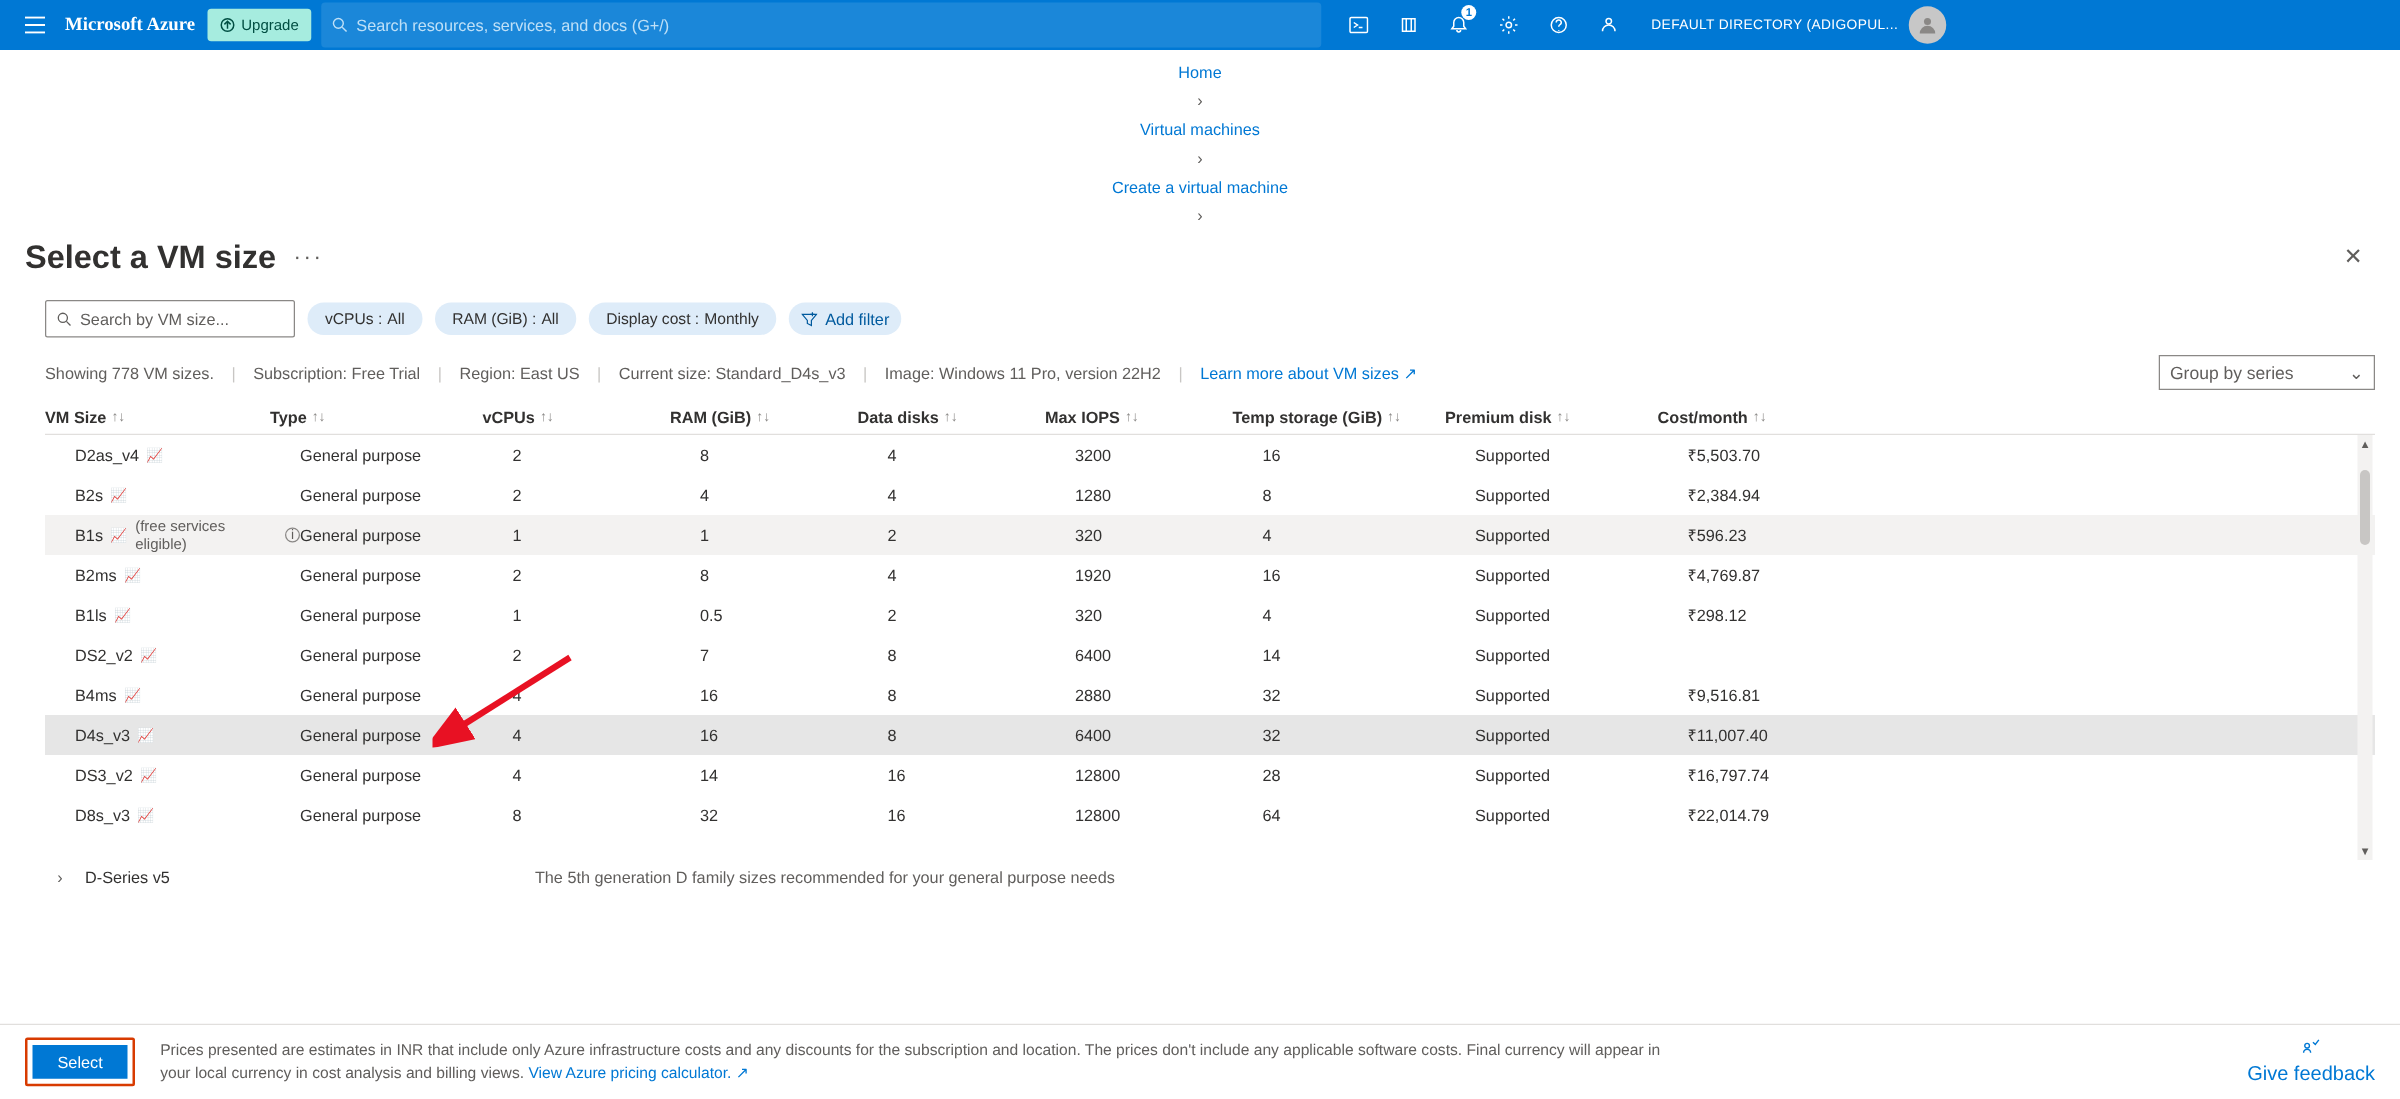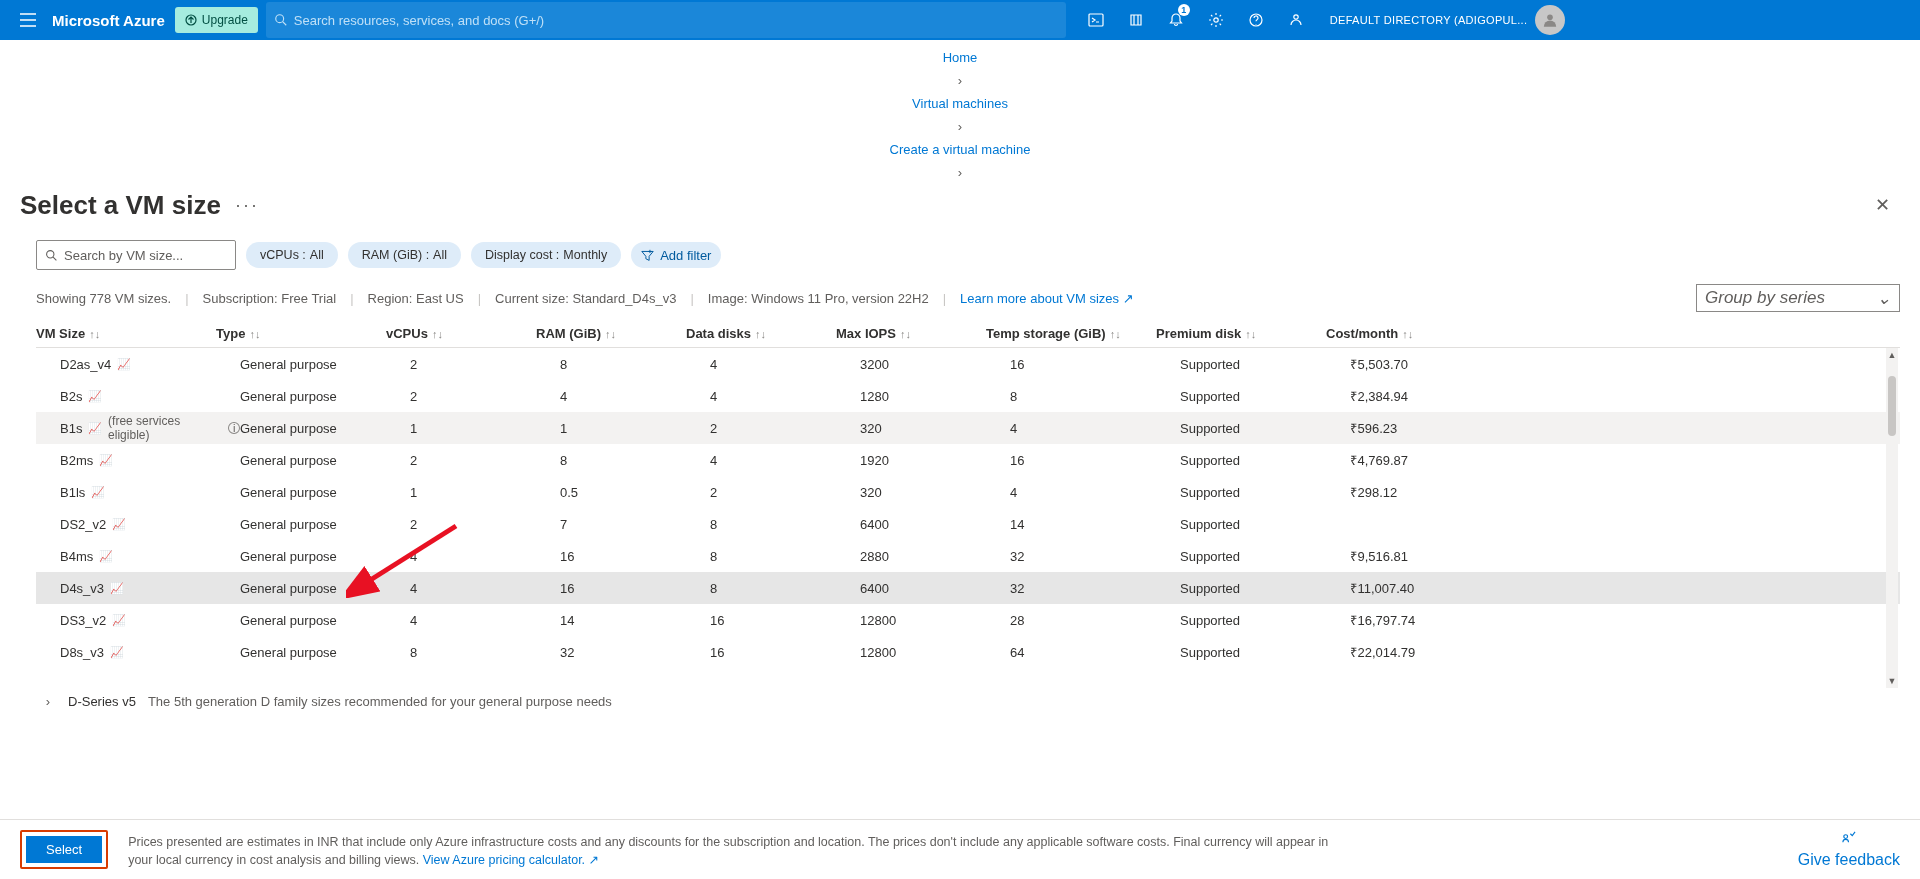--- a/index.html
+++ b/index.html
@@ -2,21 +2,21 @@
 <html><head>
 <meta charset="utf-8">
 <style>
   * { box-sizing: border-box; margin: 0; padding: 0; font-family: "Segoe UI", Arial, sans-serif; }
   html, body { width: 100%; height: 100%; background: #fff; color: #323130; font-size: 13px; }
   body { display: flex; flex-direction: column; }
 
   
   .topbar { background: #0078d4; height: 40px; display: flex; align-items: center; color: #fff; padding: 0 8px; }
   .hamburger { width: 40px; height: 40px; display:flex; align-items:center; justify-content:center; cursor:pointer; }
-  .brand { font-weight: 600; font-size: 15px; margin: 0 10px 0 4px; }
+  .brand { font-weight: 600; font-size: 15px; margin: 0 10px 0 4px; font-family: Liberation Serif, serif; }
   .upgrade-pill { background: #a6ecdf; color: #004e42; padding: 2px 10px; border-radius: 3px; font-size: 12px; display:flex; align-items:center; gap:5px; height:26px; margin-right:8px; cursor:pointer;text-align:right;}
   .searchbox { flex: 1; display:flex; align-items:center; background: #1b87d9; height: 36px; border-radius: 3px; padding: 0 8px; color: #bfe0f7; font-size: 13px; max-width: 800px; }
   .topbar-icons { display:flex; align-items:center; gap: 4px; margin-left: 12px; }
   .topbar-icon { width: 36px; height: 40px; display:flex; align-items:center; justify-content:center; cursor:pointer; position:relative; }
   .badge { position:absolute; top:4px; right:4px; background:#fff; color:#0078d4; font-size:9px; font-weight:600; border-radius:50%; width:12px; height:12px; display:flex; align-items:center; justify-content:center; }
   .tenant { font-size: 11px; letter-spacing: .3px; margin: 0 8px 0 16px; white-space:nowrap; }
   .avatar { width:30px; height:30px; border-radius:50%; background:#c7c7c7; display:flex; align-items:center; justify-content:center; margin-right:4px; }
 
   
   .breadcrumb { padding: 10px 20px 4px; font-size: 13px; display:flex; align-items:center; gap:8px; color:#605e5c;flex-direction:column; }
@@ -34,45 +34,45 @@
 
   .filter-row { display:flex; align-items:center; gap:10px; margin-bottom:14px; }
   .sz-search { width: 200px; height: 30px; border: 1px solid #8a8886; border-radius: 2px; display:flex; align-items:center; padding:0 8px; color:#605e5c; font-size:13px; background:#fff; }
   .pill { background:#deecf9; color:#323130; border-radius:14px; padding: 4px 14px; font-size:12.5px; display:flex; align-items:center; gap:4px; cursor:pointer; height:26px;justify-content:flex-end; }
   .pill b { font-weight:400; }
   .add-filter { display:flex; align-items:center; gap:6px; color:#005a9e; font-size:13px; cursor:pointer; padding:4px 10px; border-radius:14px; background:#deecf9; }
 
   .status-row { display:flex; align-items:center; gap:14px; font-size:13px; color:#605e5c; margin-bottom:8px; flex-wrap:wrap; }
   .status-row .sep { color:#c8c6c4; }
   .status-row a { color:#0078d4; text-decoration:none; }
-  .groupby { margin-left:auto; border:1px solid #8a8886; height:28px; width:204px; display:flex; align-items:center; padding:0 8px; justify-content:space-between; font-size:17px; cursor:pointer; background:#fff;font-style:italic; }
+  .groupby { margin-left:auto; border:1px solid #8a8886; height:28px; width:173px; display:flex; align-items:center; padding:0 8px; justify-content:space-between; font-size:14px; cursor:pointer; background:#fff; }
 
   
   .table-wrap { flex:1; overflow:hidden; position:relative; }
   .thead { display:grid; grid-template-columns: 180px 170px 150px 150px 150px 150px 170px 170px 1fr 14px; padding: 6px 0; border-bottom:1px solid #e1dfdd; font-size:13px; font-weight:600; }
   .th { display:flex; align-items:center; gap:4px; color:#323130; cursor:pointer; }
   .sort-ic { color:#8a8886; font-size:11px; }
   .tbody { position:relative; height: 340px; overflow: hidden; }
   .trow { display:grid; grid-template-columns: 180px 170px 150px 150px 150px 150px 170px 170px 1fr; align-items:center; height:32px; font-size:13px; border-bottom: none; padding-left: 24px; }
   .trow.selected { background:#e6e6e6; }
   .trow.highlight-top { background:#f3f2f1; }
   .name-cell { display:flex; align-items:center; gap:6px; color:#323130; }
   .trend { color:#0078d4; font-size:11px; }
   .free-note { color:#605e5c; font-size:12px; }
   .info-ic { color:#605e5c; font-size:11px; border:1px solid #8a8886; border-radius:50%; width:12px; height:12px; display:inline-flex; align-items:center; justify-content:center; }
   .series-row { display:flex; align-items:center; gap:12px; padding:6px 4px; font-size:13px; }
   .series-chev { color:#605e5c; cursor:pointer; width:16px; text-align:center; }
-  .series-desc { color:#605e5c; }
+  .series-desc { color:#605e5c; margin-left: 280px; }
 
   .scrollbar { position:absolute; right:2px; top:0; bottom:0; width:12px; background:#f3f2f1; }
   .scroll-thumb { position:absolute; left:2px; width:8px; background:#c8c6c4; border-radius:4px; }
   .scroll-arrow { position:absolute; left:0; width:12px; height:14px; display:flex; align-items:center; justify-content:center; font-size:9px; color:#605e5c; }
 
   
-  .footer { border-top:1px solid #e1dfdd; padding:10px 20px; display:flex; align-items:flex-end; gap:20px; font-size:12.5px; }
+  .footer { border-top:1px solid #e1dfdd; padding:10px 20px; display:flex; align-items:center; gap:20px; font-size:12.5px; }
   .select-btn-wrap { border:2px solid #d83b01; padding:4px; border-radius:2px; }
   .select-btn { background:#0078d4; color:#fff; border:none; padding:6px 20px; font-size:13px; cursor:pointer; }
   .footer-text { color:#605e5c; max-width: 1220px; line-height:1.4; }
   .footer-text a { color:#0078d4; text-decoration:none; }
   .feedback { margin-left:auto; color:#0078d4; display:flex; align-items:center; gap:6px; cursor:pointer; font-size:16px;flex-direction:column; }
 
   
   .arrow-annot { position:absolute; pointer-events:none; }
 
   svg { display:block; }

